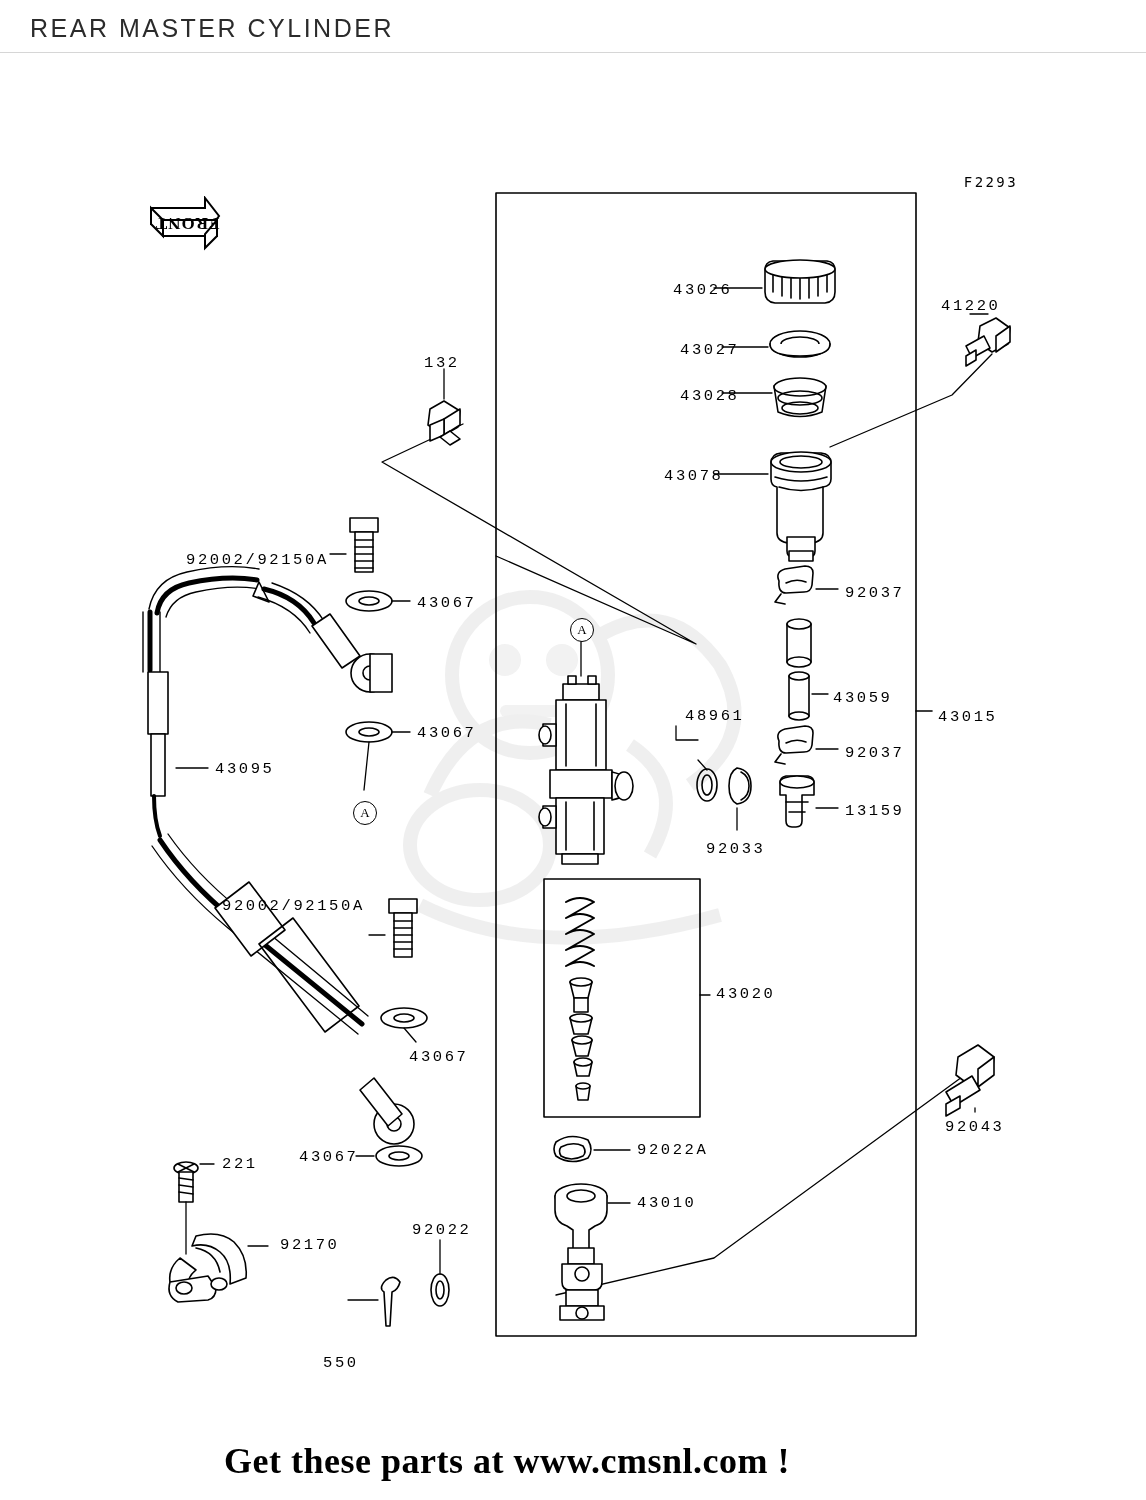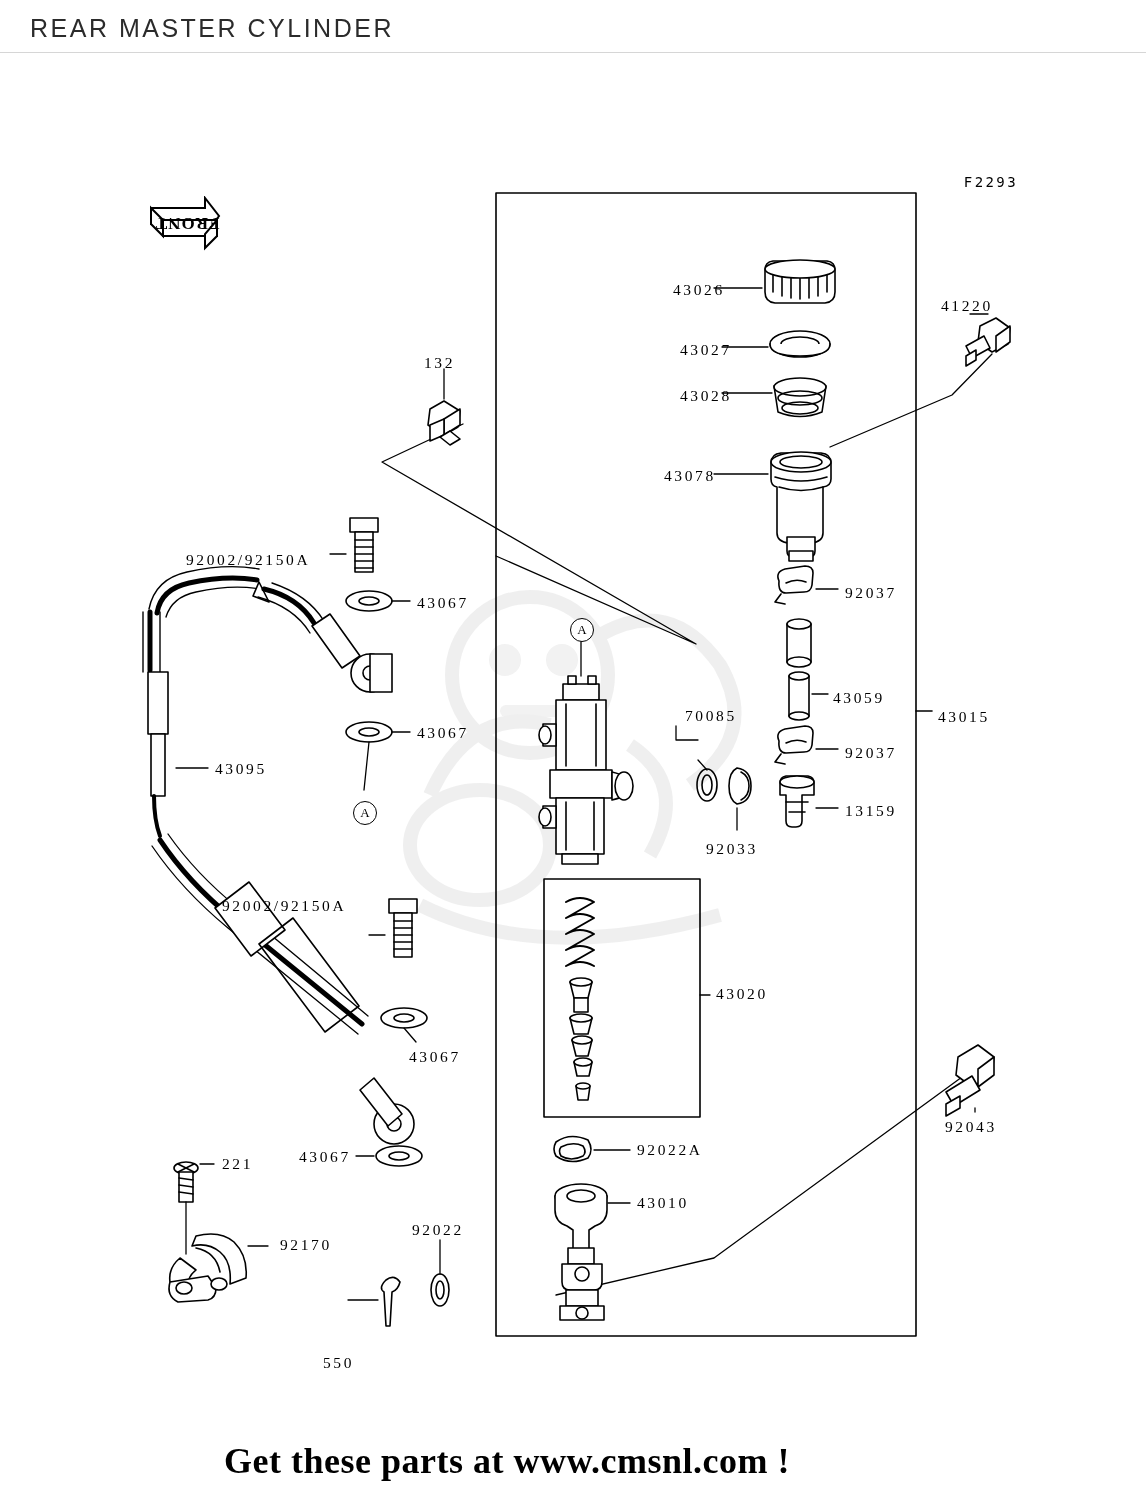--- a/index.html
+++ b/index.html
@@ -45,21 +45,21 @@
     text-align: center;
     font-family: "Liberation Serif", serif;
     font-weight: bold;
     font-size: 36px;
     letter-spacing: 0.5px;
     color: #000;
   }
   
   .code {
     position: absolute;
-    font-family: Liberation Serif, serif;
+    font-family: Liberation Mono, monospace;
     font-size: 15.5px;
     letter-spacing: 2.6px;
     color: #000;
     white-space: nowrap;
   }
   .fig-id {
     position: absolute;
     right: 128px;
     top: 174px;
     font-family: "DejaVu Sans Mono", monospace;
@@ -476,21 +476,21 @@
   <div class="code" style="left:941px;  top:297px;">41220</div>
   <div class="code" style="left:680px;  top:341px;">43027</div>
   <div class="code" style="left:680px;  top:387px;">43028</div>
   <div class="code" style="left:424px;  top:354px;">132</div>
   <div class="code" style="left:664px;  top:467px;">43078</div>
   <div class="code" style="left:186px; top:551px;">92002/92150A</div>
   <div class="code" style="left:417px;  top:594px;">43067</div>
   <div class="code" style="left:845px; top:584px;">92037</div>
   <div class="code" style="left:833px;  top:689px;">43059</div>
   <div class="code" style="left:938px;  top:708px;">43015</div>
-  <div class="code" style="left:685px;  top:707px;">70085</div>
+  <div class="code" style="left:685px;  top:707px;">48961</div>
   <div class="code" style="left:417px; top:724px;">43067</div>
   <div class="code" style="left:845px; top:744px;">92037</div>
   <div class="code" style="left:215px;  top:760px;">43095</div>
   <div class="code" style="left:845px;  top:802px;">13159</div>
   <div class="code" style="left:706px;  top:840px;">92033</div>
   <div class="code" style="left:222px; top:897px;">92002/92150A</div>
   <div class="code" style="left:716px;  top:985px;">43020</div>
   <div class="code" style="left:409px; top:1048px;">43067</div>
   <div class="code" style="left:945px;  top:1118px;">92043</div>
   <div class="code" style="left:299px; top:1148px;">43067</div>

